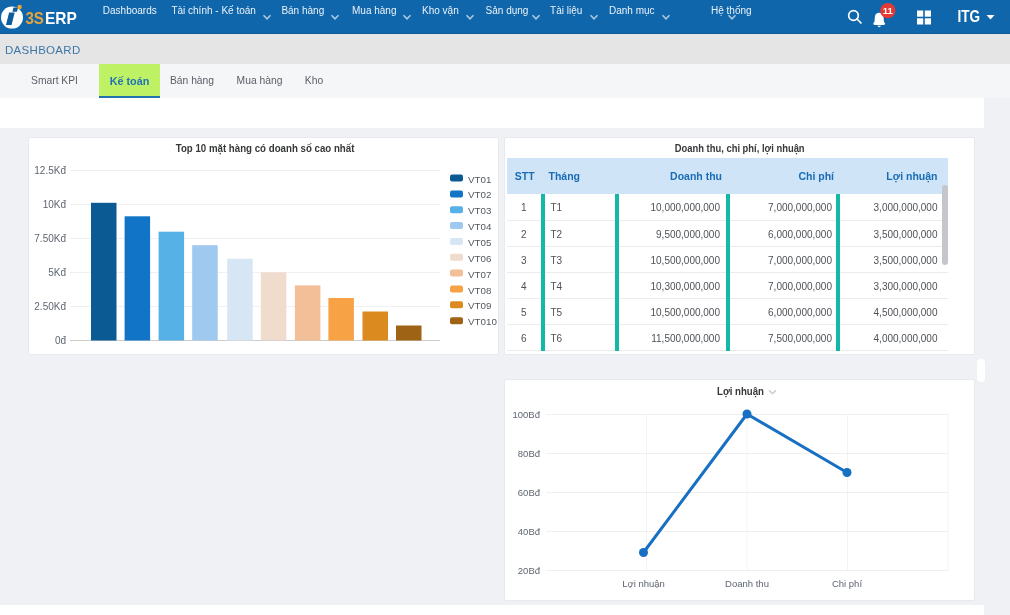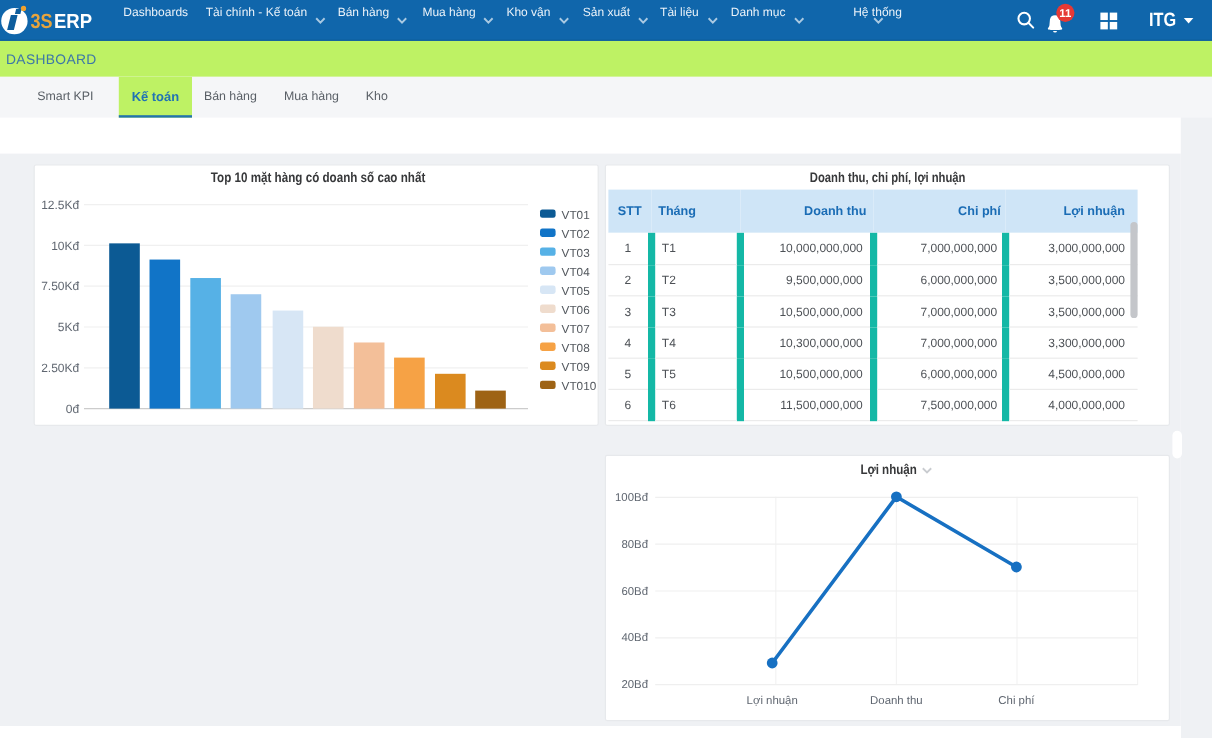--- a/index.html
+++ b/index.html
@@ -6,21 +6,21 @@
   html,body { width:1010px; height:615px; overflow:hidden; background:#fff;
     font-family:"Liberation Sans", sans-serif; }
   .abs { position:absolute; }
   #page { position:relative; width:1010px; height:615px; }
 
   
   #nav { left:0; top:0; width:1010px; height:34px; background:#1066ab; border-bottom:1px solid #0e5c9a; }
   .navitem { position:absolute; top:5px; font-size:10px; color:#eaf2f9; white-space:nowrap;text-align:center; }
 
   
-  #strip { left:0; top:34px; width:1010px; height:30px; background:#bef264; }
+  #strip { left:0; top:34px; width:1010px; height:30px; background:#e5e5e5; }
   #strip .t { position:absolute; left:5px; top:10px; font-size:11.5px; color:#3d77a8; letter-spacing:0.3px; }
 
   
   #tabs { left:0; top:64px; width:1010px; height:34px; background:#f5f6f8; }
   .tab { position:absolute; top:0; height:34px; line-height:34px; font-size:10.3px; color:#595f66; text-align:center; }
   .tab.active { background:#bef264; color:#2173b4; font-size:10.8px; font-weight:bold; border-bottom:2.5px solid #2273ad; }
 
   
   #rightbg { left:984px; top:64px; width:26px; height:551px; background:#eff1f4; }
   #content { left:0; top:128px; width:984px; height:477px; background:#eff1f4; }
@@ -28,21 +28,21 @@
   #p1 { left:28px; top:9px;  width:471px; height:218px; }
   #p2 { left:504px; top:9px; width:471px; height:218px; }
   #p3 { left:28px; top:251px; width:471px; height:222px; }
   #p4 { left:504px; top:251px; width:471px; height:222px; }
 
   
   #tbl { position:absolute; left:2px; top:20px; border-collapse:collapse; table-layout:fixed; }
   #tbl th { background:#cfe5f7; color:#1a6cb5; font-size:10.5px; font-weight:bold; height:24px; padding:12px 6px; }
   #tbl td { font-size:10px; color:#4d5156; height:26px; padding:2px 6px 0 6px;
             border-bottom:1px solid #ebebeb; background:#fff; }
-  #tbl .bl { border-left:6px solid #14b8a6;margin-top:26px; }
+  #tbl .bl { border-left:4px solid #14b8a6;margin-top:26px; }
   #tbl td:last-child, #tbl th:last-child { padding-right:10.5px; }
   #tbl td:nth-child(4), #tbl th:nth-child(4) { padding-right:4px; }
   .num { text-align:right; }
   #scrollthumb { position:absolute; left:437px; top:47px; width:6px; height:80px; background:#c4c6ca; border-radius:3px; }
 
   #pagescroll { left:977px; top:359px; width:8px; height:23px; background:#fff; border-radius:4px; }
   #botwhite { left:0; top:605px; width:984px; height:10px; background:#fff; }
 </style>
 </head>
 <body>
@@ -229,21 +229,21 @@
       </g>
       <circle cx="19.6" cy="7" r="2.2" fill="#f0a22e"></circle>
       <text x="25.4" y="23.6" font-size="17" font-weight="bold" fill="#e7a43d" textLength="18.4" lengthAdjust="spacingAndGlyphs" font-family="Liberation Sans">3S</text>
       <text x="45" y="23.6" font-size="17" font-weight="bold" fill="#ffffff" textLength="31.8" lengthAdjust="spacingAndGlyphs" font-family="Liberation Sans">ERP</text>
     </svg>
     <div class="navitem" style="left:102.8px;">Dashboards</div>
     <div class="navitem" style="left:171.4px;">Tài chính - Kế toán</div>
     <div class="navitem" style="left:281.4px;">Bán hàng</div>
     <div class="navitem" style="left:352px;">Mua hàng</div>
     <div class="navitem" style="left:422px;">Kho vận</div>
-    <div class="navitem" style="left:485.6px;">Sản xuất</div>
+    <div class="navitem" style="left:485.6px;">Sản dụng</div>
     <div class="navitem" style="left:550.1px;">Tài liệu</div>
     <div class="navitem" style="left:609px;">Danh mục</div>
     <div class="navitem" style="left:680px;margin-left:31px;">Hệ thống</div>
     <svg class="abs" style="left:845px; top:0;" width="160" height="34" viewBox="0 0 160 34">
 
       <circle cx="8.5" cy="15.5" r="4.8" fill="none" stroke="#fff" stroke-width="1.7"></circle>
       <line x1="12" y1="19" x2="16" y2="23" stroke="#fff" stroke-width="1.7" stroke-linecap="round"></line>
 
       <g transform="translate(0.2,1.4)">
         <path d="M 34 23.5 c -3.5 0 -6 0 -6 -1 c 0 -0.7 1.1 -1.2 1.3 -2.6 l 0.45 -5 a 4.3 4.3 0 0 1 8.5 0 l 0.45 5 c 0.2 1.4 1.3 1.9 1.3 2.6 c 0 1 -2.5 1 -6 1 z" fill="#fff"></path>

